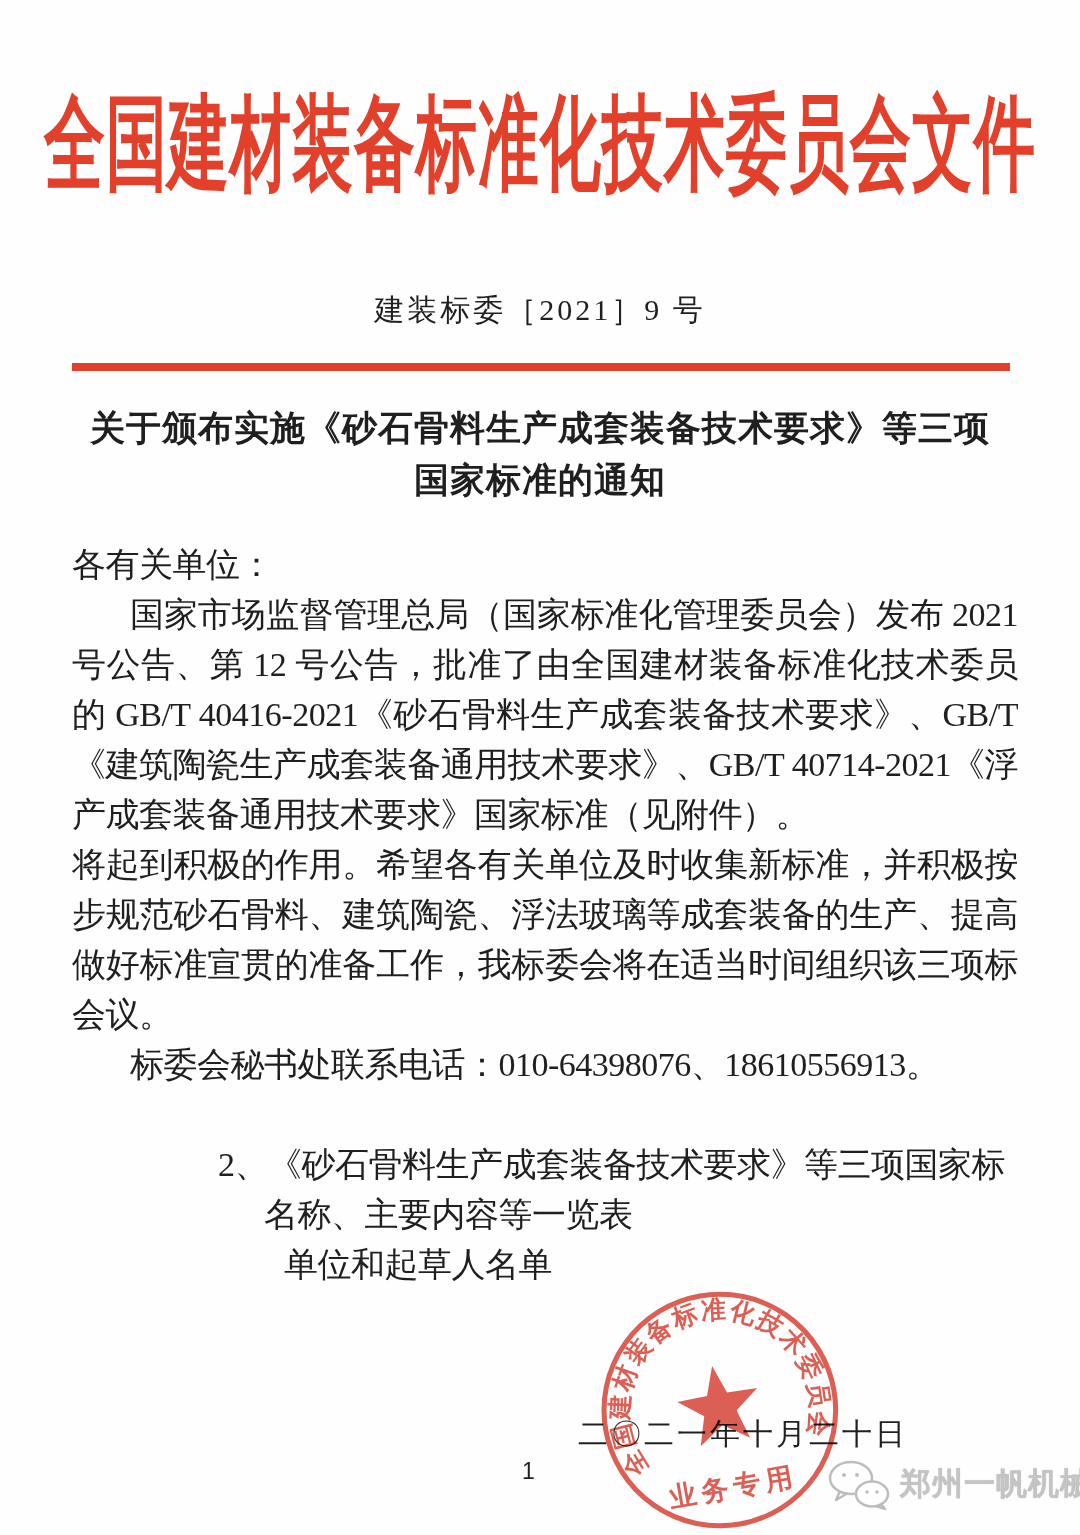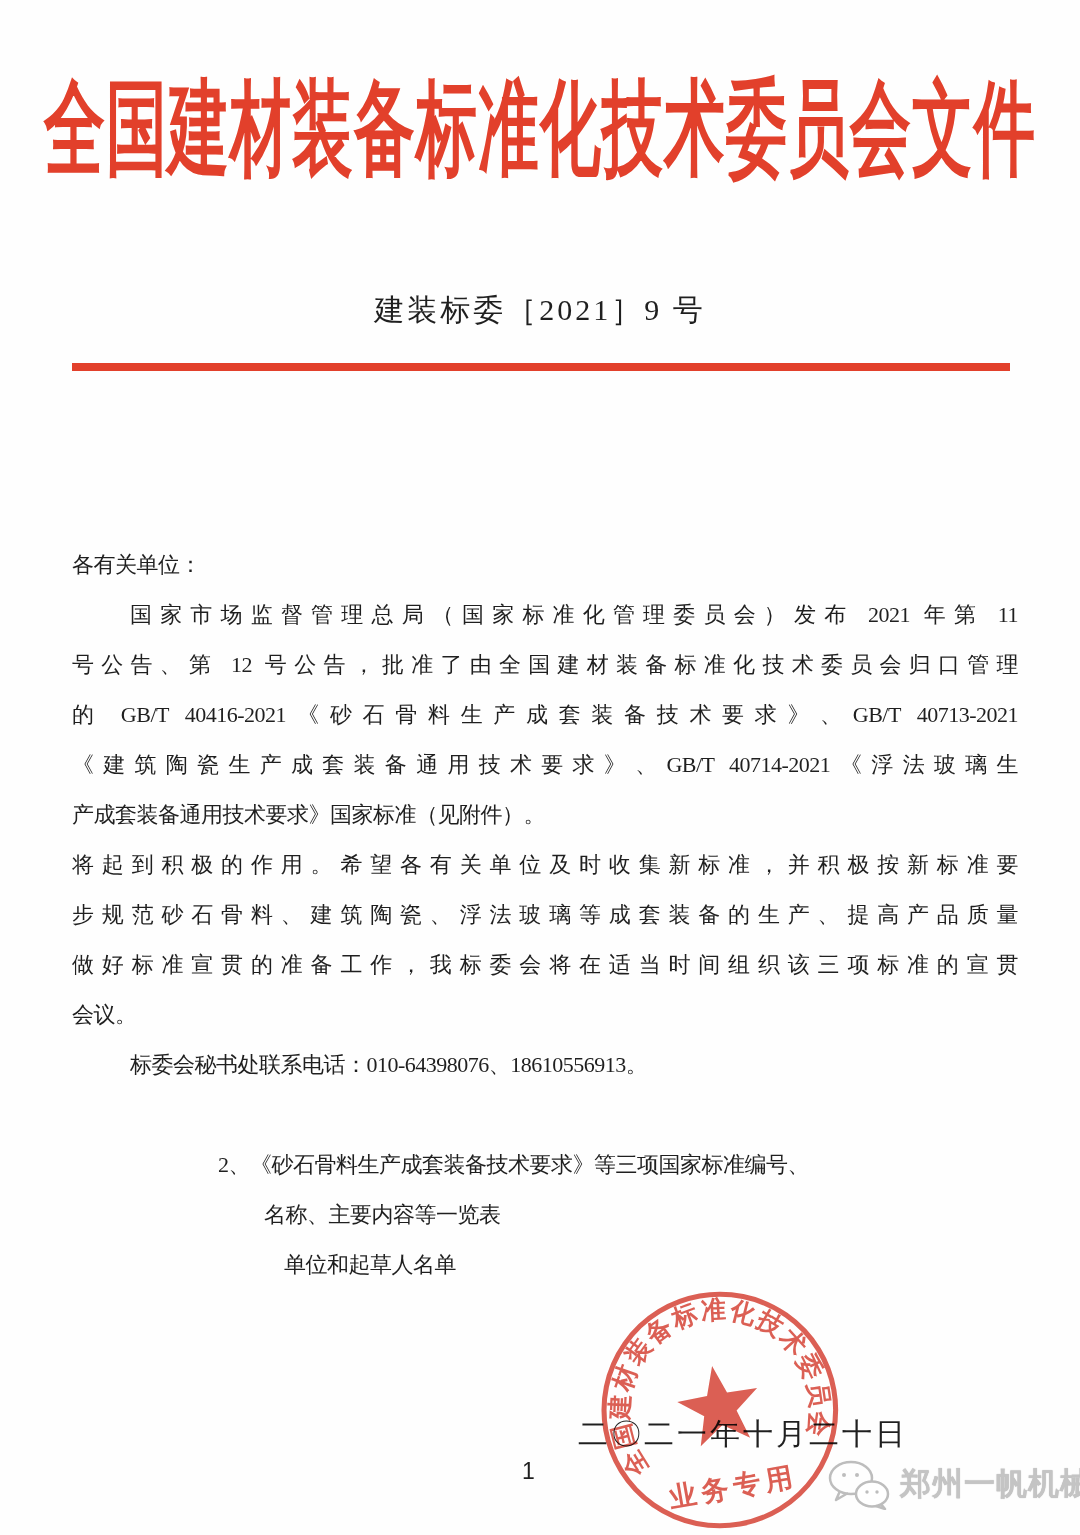--- a/index.html
+++ b/index.html
@@ -13,21 +13,21 @@
   .page{
     position:relative;
     width:1080px;height:1535px;
     background:#fefefe;
     overflow:hidden;
     font-family:"Liberation Serif", serif;
     color:var(--ink);
   }
   
   .masthead{
-    position:absolute;top:68px;left:0;width:100%;height:124px;
+    position:absolute;top:83px;left:0;width:100%;height:124px;
     display:flex;align-items:center;justify-content:center;
   }
   .masthead span{
     display:inline-block;
     font-size:104px;
     font-weight:bold;
     color:var(--red);
     white-space:nowrap;
     letter-spacing:2px;
     transform:scaleX(0.585);
@@ -45,21 +45,21 @@
   .notice-title{
     position:absolute;top:402px;left:0;width:100%;
     text-align:center;
     font-family:"Liberation Sans", sans-serif;
     font-weight:bold;
     font-size:35px;line-height:52px;
     letter-spacing:1px;
   }
   .body-block{
     position:absolute;left:72px;right:62px;top:540px;
-    font-size:22px;line-height:50px;
+    font-size:34px;line-height:50px;
     letter-spacing:-0.5px;
   }
   .line{height:50px;overflow:hidden;}
   .fill{text-align:justify;text-align-last:justify;}
   .indent{text-indent:58px;}
   .att-label-row{padding-left:50px;}
   .att-item-row{padding-left:146px;}
   .att-cont-row2{padding-left:192px;}
   .att-cont-row3{padding-left:212px;}
   .date-line{
@@ -101,20 +101,24 @@
 <div class="page">
 
   <div class="masthead">
     <span>全国建材装备标准化技术委员会文件</span>
   </div>
 
   <div class="doc-number">建装标委［2021］9 号</div>
 
   <div class="red-line"></div>
 
+  <div class="notice-title">
+    <div>关于颁布实施《砂石骨料生产成套装备技术要求》等三项</div>
+    <div>国家标准的通知</div>
+  </div>
 
   <div class="body-block">
     <div class="line">各有关单位：</div>
 
     <div class="line fill indent">国家市场监督管理总局（国家标准化管理委员会）发布 2021 年第 11</div>
     <div class="line fill">号公告、第 12 号公告，批准了由全国建材装备标准化技术委员会归口管理</div>
     <div class="line fill">的 GB/T 40416-2021《砂石骨料生产成套装备技术要求》、GB/T 40713-2021</div>
     <div class="line fill">《建筑陶瓷生产成套装备通用技术要求》、GB/T 40714-2021《浮法玻璃生</div>
     <div class="line">产成套装备通用技术要求》国家标准（见附件）。</div>
 

